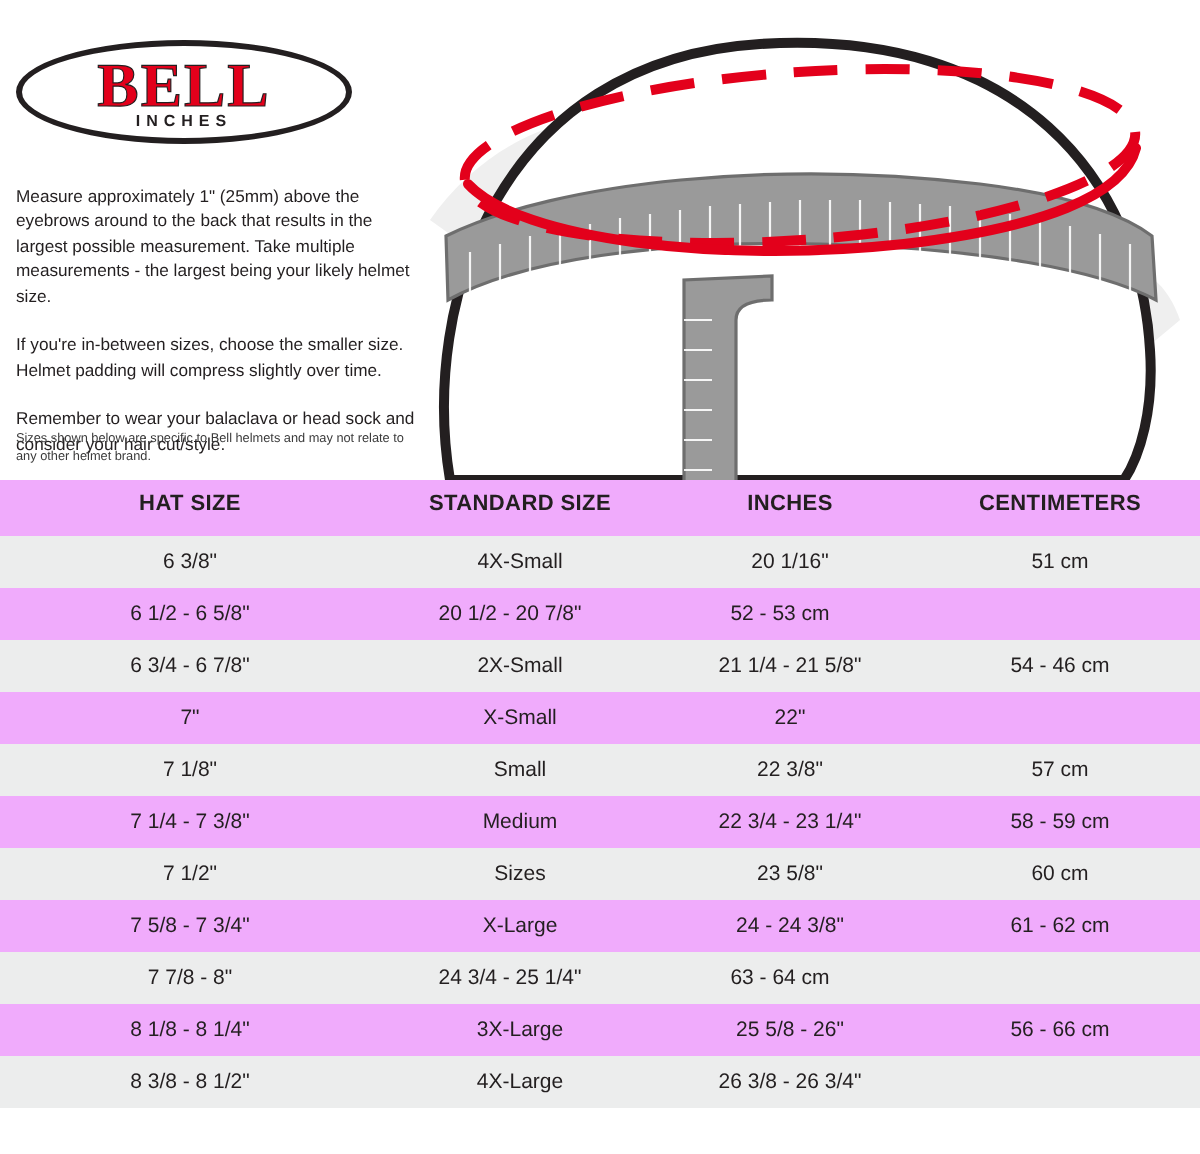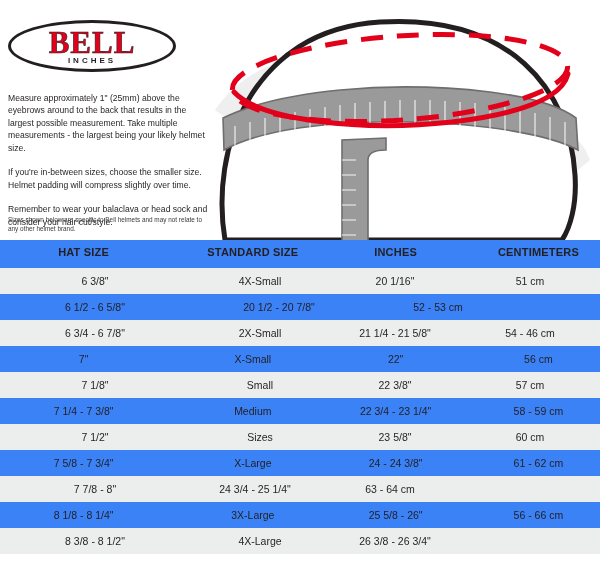--- a/index.html
+++ b/index.html
@@ -122,21 +122,21 @@
     padding: 6px 0 10px 0;
   }
   .body-row .cell {
     padding: 7px 0 7px 0;
   }
   .c0 { width: 190px; }
   .c1 { width: 140px; }
   .c2 { width: 130px; }
   .c3 { width: 140px; }
 
-  .band-light { background: #3b82f6; gap: 24px; }
+  .band-light { background: #f0abfc; }
   .band-gray  { background: #eceded; }
 </style>
 </head>
 <body>
 
 <div id="page">
 
   <div class="illustration">
     <svg width="410" height="245" viewBox="0 0 410 245" xmlns="http://www.w3.org/2000/svg">
 
@@ -231,21 +231,20 @@
       <div class="cell c0">6 3/4 - 6 7/8"</div>
       <div class="cell c1">2X-Small</div>
       <div class="cell c2">21 1/4 - 21 5/8"</div>
       <div class="cell c3">54 - 46 cm</div>
     </div>
 
     <div class="row body-row band-light">
       <div class="cell c0">7"</div>
       <div class="cell c1">X-Small</div>
       <div class="cell c2">22"</div>
-      <div class="cell c3">56 cm</div>
     </div>
 
     <div class="row body-row band-gray">
       <div class="cell c0">7 1/8"</div>
       <div class="cell c1">Small</div>
       <div class="cell c2">22 3/8"</div>
       <div class="cell c3">57 cm</div>
     </div>
 
     <div class="row body-row band-light">

